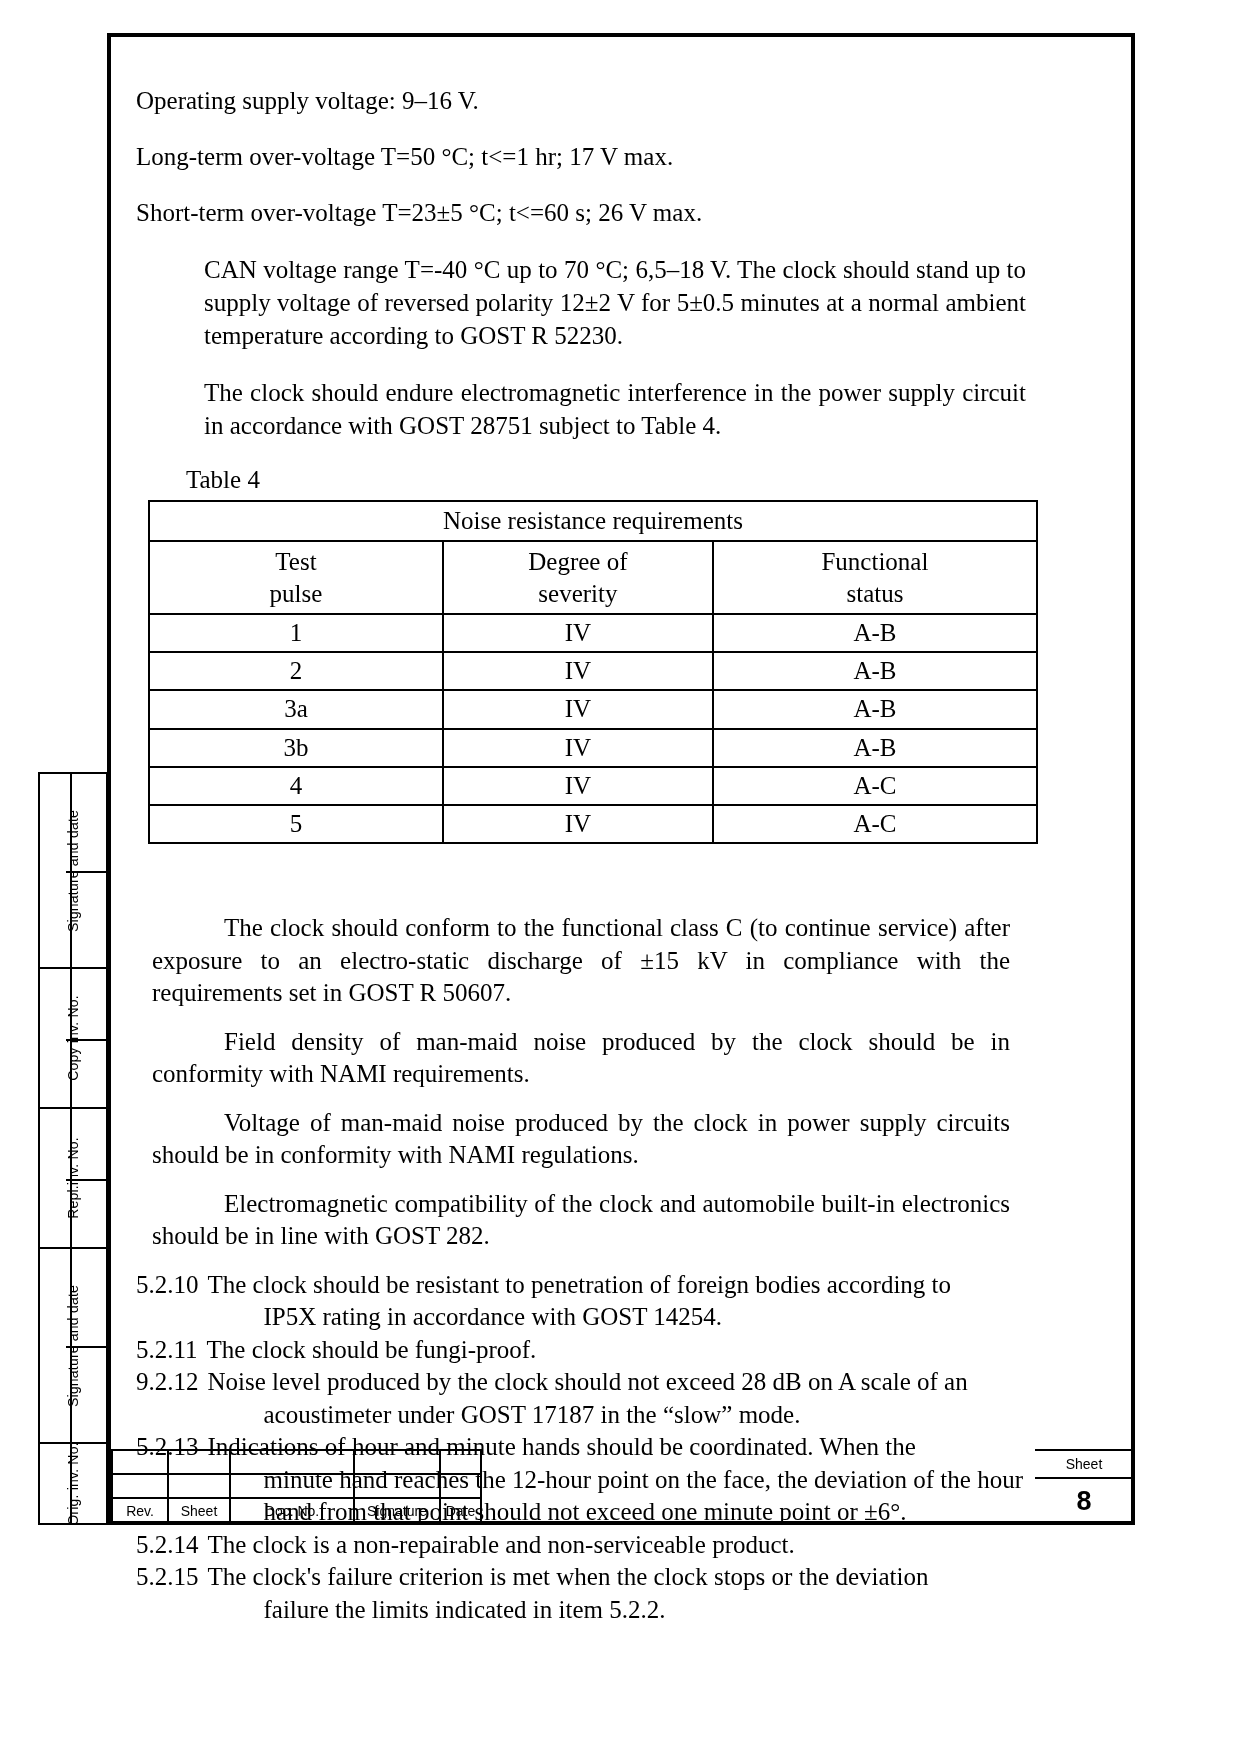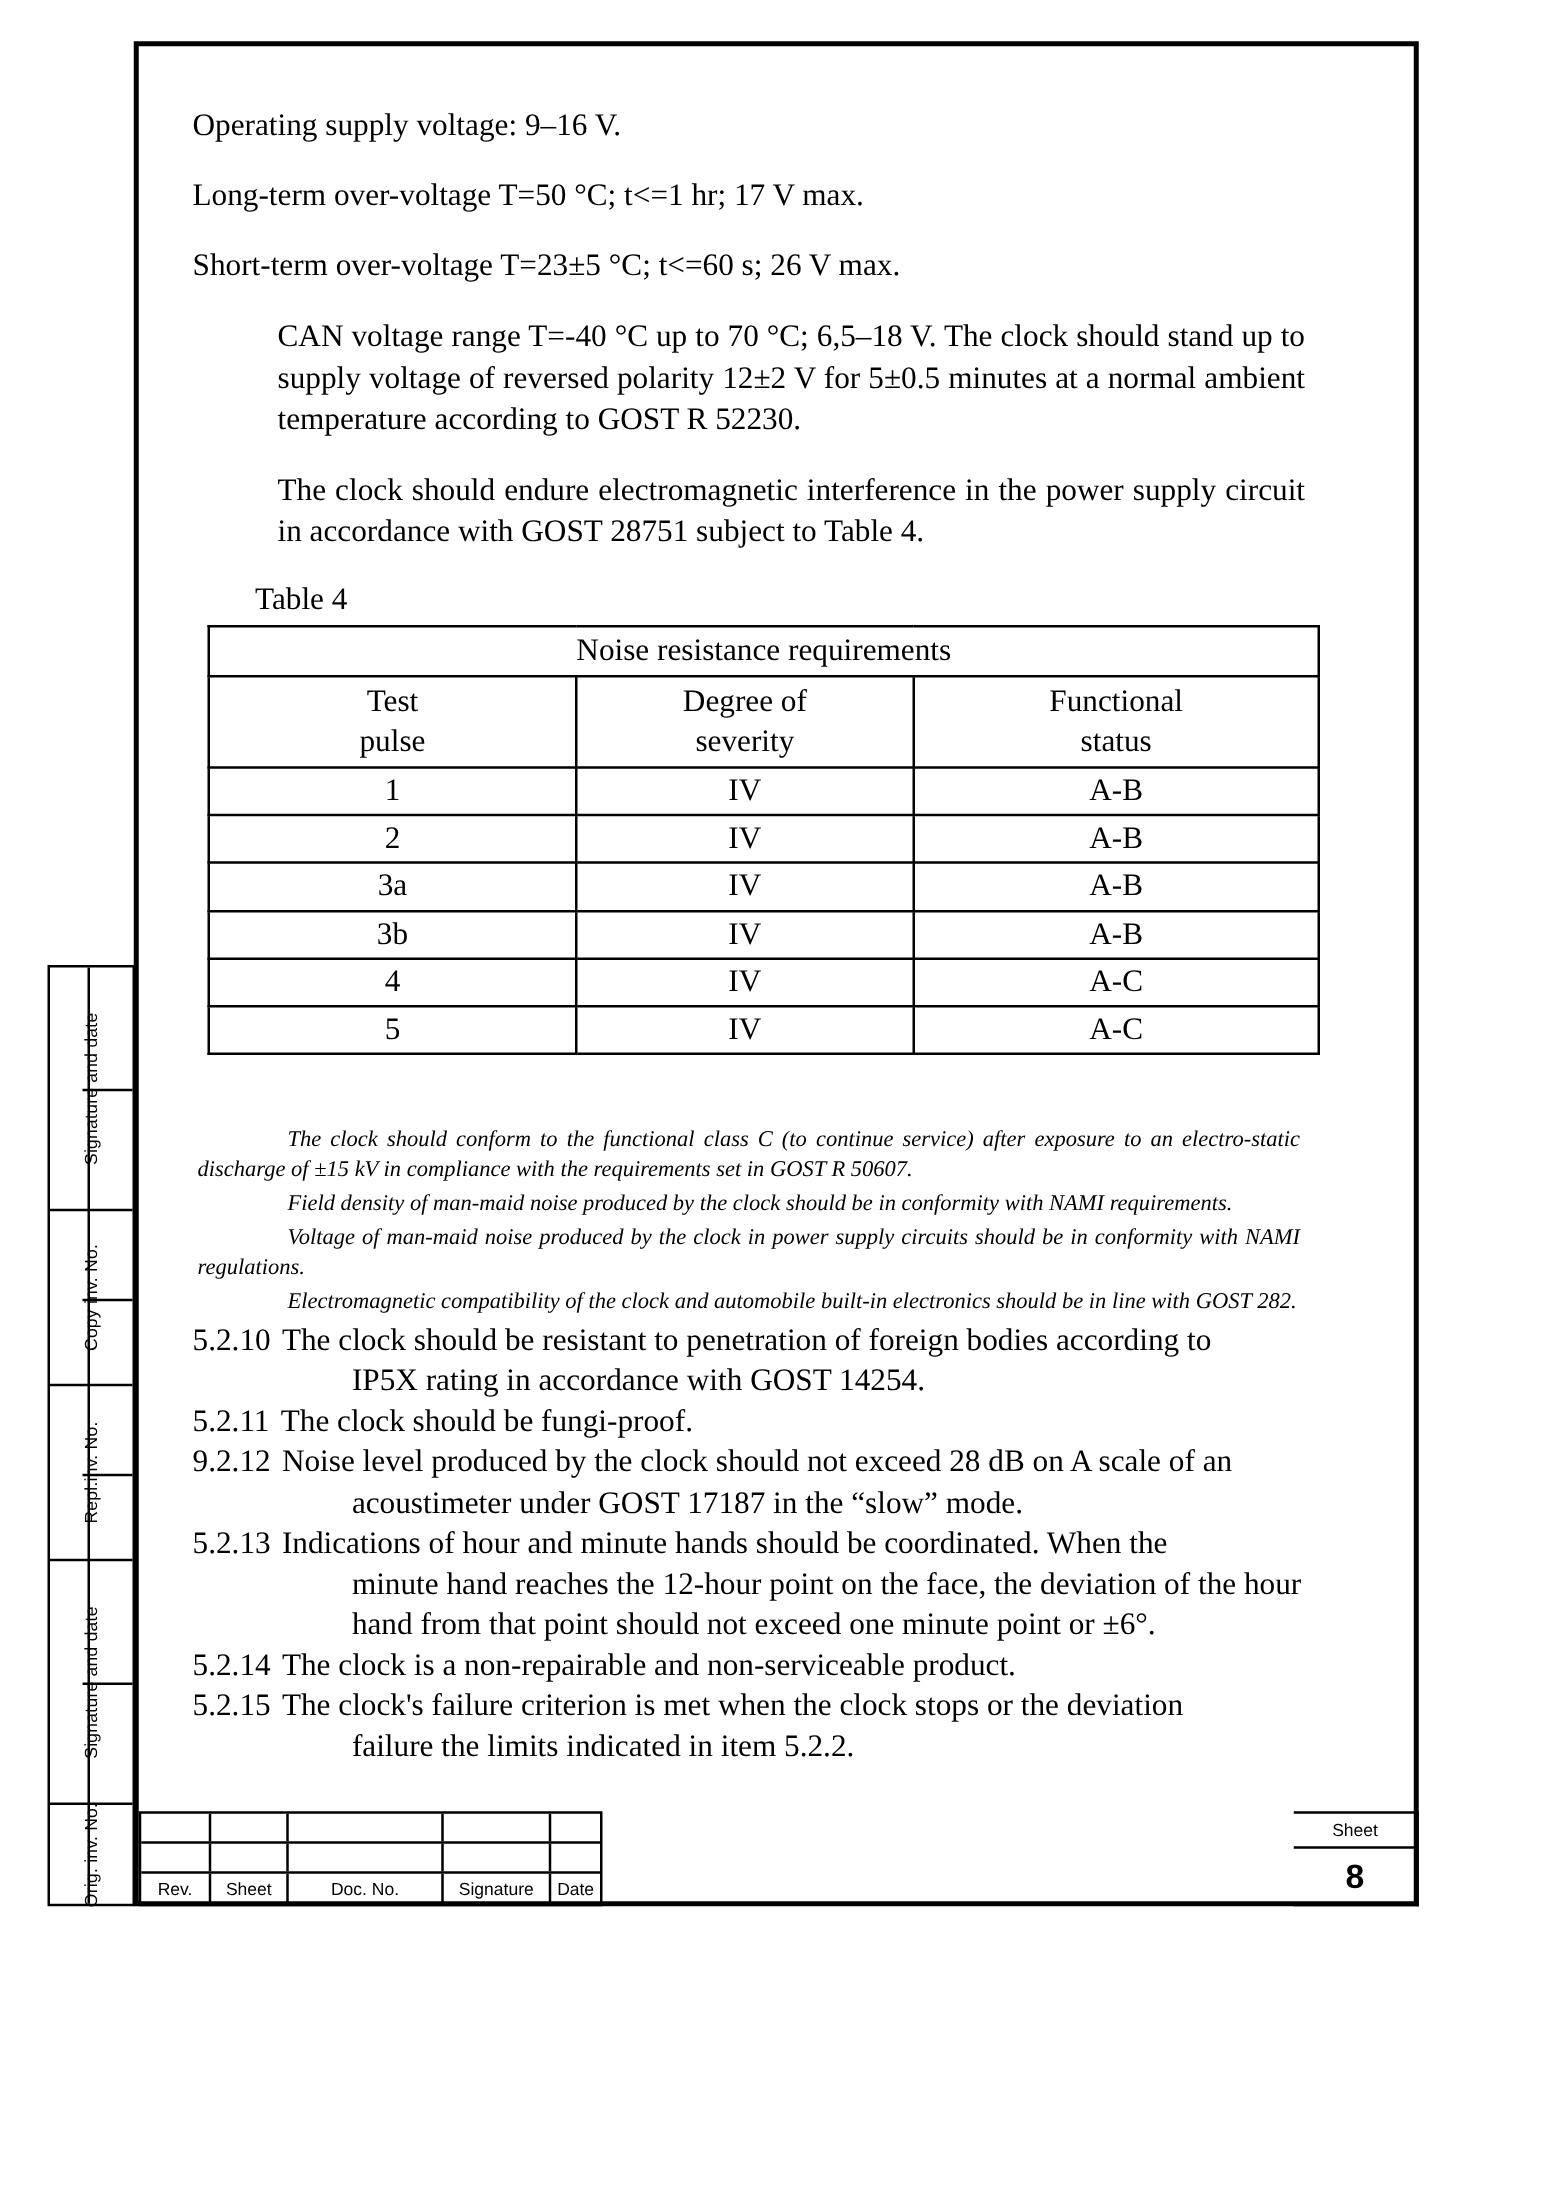--- a/index.html
+++ b/index.html
@@ -69,43 +69,42 @@
     position: absolute;
     right: 0;
     width: 40px;
     height: 0;
     border-top: 2px solid #000;
   }
 
   
   .content {
     position: absolute;
-    left: 154px;
+    left: 136px;
     top: 85px;
     width: 890px;
   }
   p.para {
     margin: 0 0 24px 0;
     font-size: 25px;
     line-height: 1.28;
   }
   p.indent-block {
     margin: 0 0 24px 0;
     padding-left: 68px;
     font-size: 25px;
     line-height: 1.32;
     text-align: justify;
   }
   p.just {
-    margin: 4px;
-    font-size: 18px;
+    margin: 16px;
+    font-size: 25px;
     line-height: 1.30;
     text-align: justify;
     text-indent: 72px;
-    font-style: italic;
   }
   .table-caption {
     margin: 0 0 6px 50px;
     font-size: 25px;
   }
 
   
   table.t4 {
     border-collapse: collapse;
     width: 890px;

